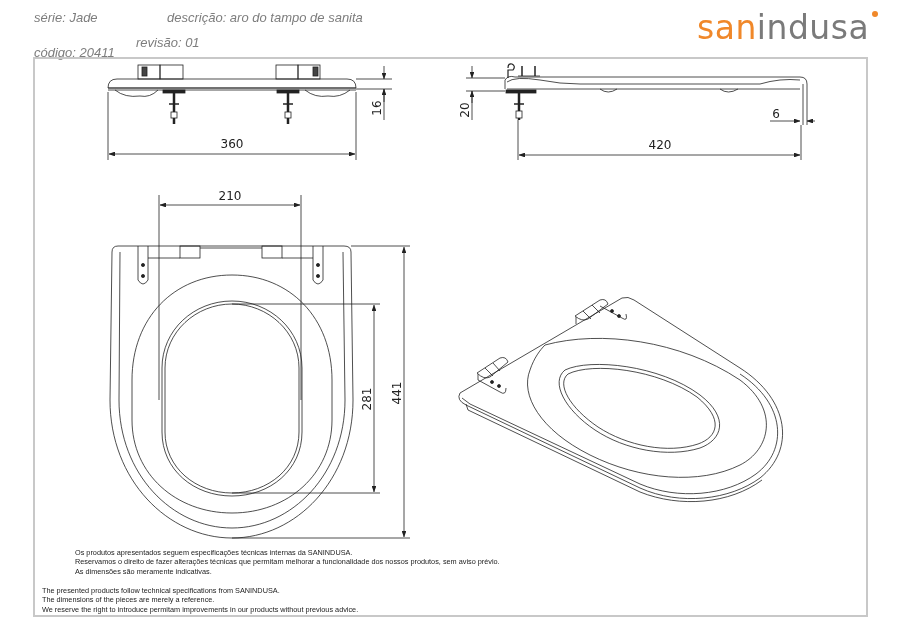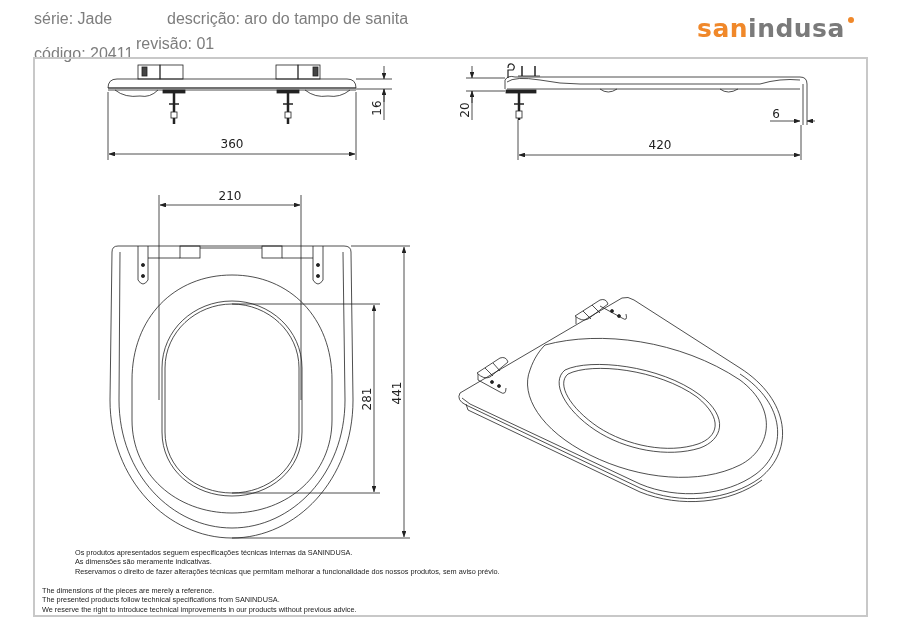--- a/index.html
+++ b/index.html
@@ -1,20 +1,20 @@
 <!DOCTYPE html>
 <html><head>
 <meta charset="utf-8">
 <style>
   html, body { margin: 0; padding: 0; background: #ffffff; }
   body { width: 900px; height: 636px; position: relative; overflow: hidden;
          font-family: "Liberation Sans", "DejaVu Sans", sans-serif; }
-  .hdr { position: absolute; font-size: 16px; color: #7d7d7d; white-space: nowrap; }
-  .logo { position: absolute; left: 697px; top: 14px; font-size: 25px; letter-spacing: 0.5px;
-          font-family: "DejaVu Sans", sans-serif; font-weight: 700; white-space: nowrap; }
+  .hdr { position: absolute; font-size: 13px; color: #7d7d7d; white-space: nowrap; font-style: italic; }
+  .logo { position: absolute; left: 697px; top: 8px; font-size: 33px; letter-spacing: 0.5px;
+          font-family: "DejaVu Sans", sans-serif; font-weight: 400; white-space: nowrap; }
   .logo .a { color: #f0882a; }
   .logo .b { color: #7a7a7a; }
   .logo .dot { position: absolute; right: -9px; top: 3px; width: 6px; height: 6px;
                border-radius: 50%; background: #f0882a; }
   .frame { position: absolute; left: 33px; top: 57px; width: 835px; height: 560px;
            border: 2px solid #c8c8c8; box-sizing: border-box; }
   svg.drawing { position: absolute; left: 0; top: 0; }
   .notes { position: absolute; left: 42px; font-size: 7.3px; color: #222; line-height: 9.3px; white-space: nowrap; }
   .dim { font-family: "DejaVu Sans", sans-serif; font-size: 12px; fill: #222; }
 </style>
@@ -168,20 +168,20 @@
     <line x1="583" y1="311" x2="591" y2="319"></line>
     <line x1="592" y1="305" x2="600" y2="313"></line>
     <path d="M576,317 L576,324 M600,306 L622,318 Q628,322 626,314"></path>
     <circle cx="612" cy="311" r="1.5" fill="#222"></circle>
     <circle cx="619" cy="316" r="1.5" fill="#222"></circle>
   </g>
 </svg>
 
 <div class="notes" style="top:548px;margin-left:33px;">
   <div>Os produtos apresentados seguem especificações técnicas internas da SANINDUSA.</div>
+  <div>Reservamos o direito de fazer alterações técnicas que permitam melhorar a funcionalidade dos nossos produtos, sem aviso prévio.</div>
   <div>As dimensões são meramente indicativas.</div>
-  <div>Reservamos o direito de fazer alterações técnicas que permitam melhorar a funcionalidade dos nossos produtos, sem aviso prévio.</div>
 </div>
 <div class="notes" style="top:586px;">
+  <div>The presented products follow technical specifications from SANINDUSA.</div>
   <div>The dimensions of the pieces are merely a reference.</div>
-  <div>The presented products follow technical specifications from SANINDUSA.</div>
-  <div>We reserve the right to introduce technical improvements in our products without previous advice.</div>
+  <div>We reserve the right to introduce permitam improvements in our products without previous advice.</div>
 </div>
 
 </body></html>

